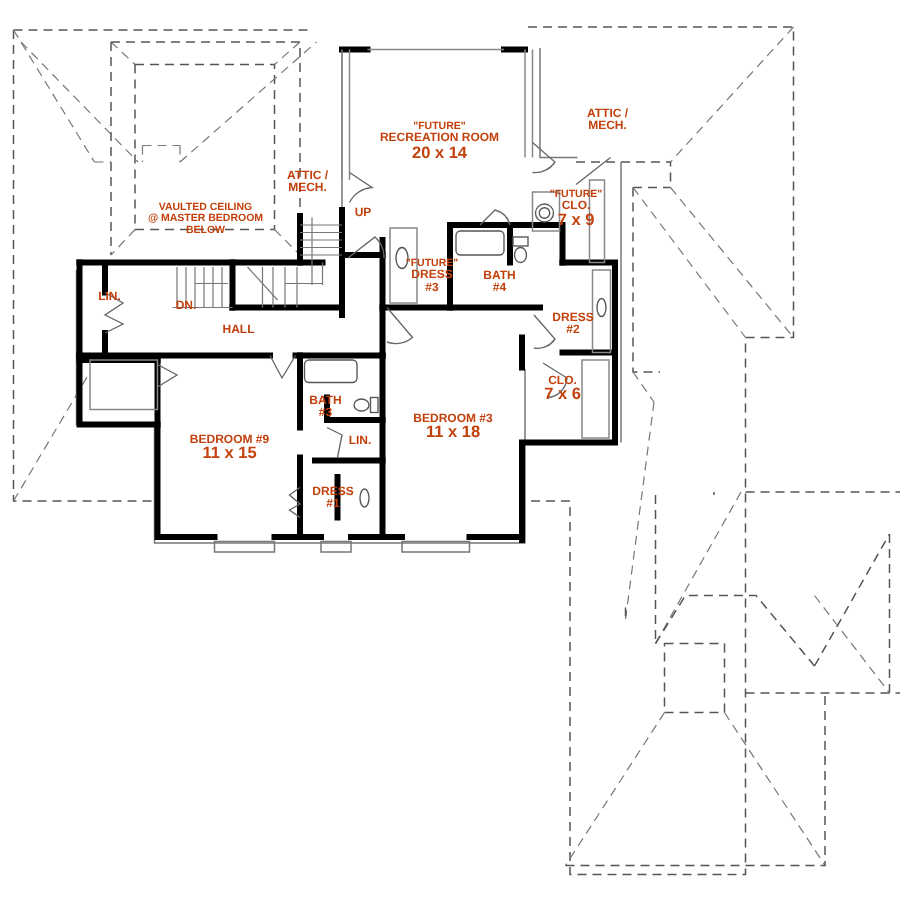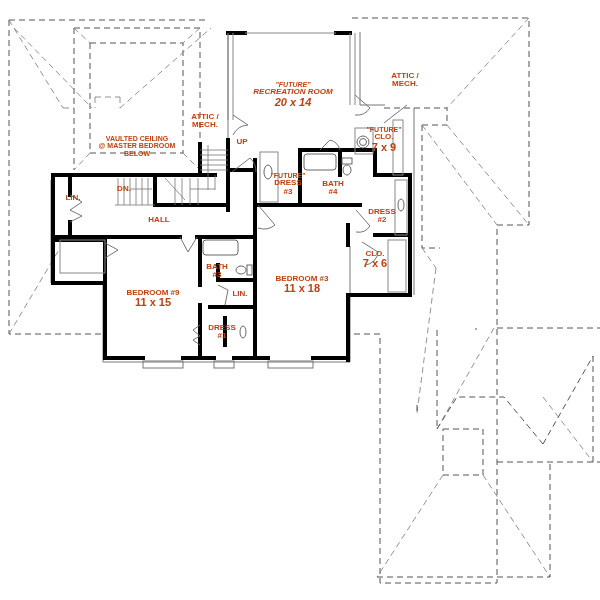--- a/index.html
+++ b/index.html
@@ -182,21 +182,21 @@
     <ellipse class="fixture" cx="401" cy="205" rx="3" ry="6"></ellipse>
     <ellipse class="fixture" cx="243" cy="332" rx="3" ry="6"></ellipse>
     <rect class="futwall" x="260" y="152" width="18" height="50"></rect>
     <rect class="futwall" x="393" y="120" width="10" height="55"></rect>
     <rect class="futwall" x="395" y="180" width="12" height="55"></rect>
     <rect class="futwall" x="388" y="240" width="18" height="52"></rect>
     <rect class="futwall" x="60" y="240" width="45" height="33"></rect>
   </g>
 </svg>
 
-<div class="lbl" style="left:293px; top:81px;font-style:italic;">
+<div class="lbl" style="left:293px; top:81px;">
   <span class="small">"FUTURE"</span>
   <span class="name">RECREATION ROOM</span>
   <span class="dim">20 x 14</span>
 </div>
 
 <div class="lbl" style="left:405px; top:72px;">
   <span class="name">ATTIC /</span>
   <span class="name">MECH.</span>
 </div>
 
@@ -208,21 +208,21 @@
 <div class="lbl" style="left:137px; top:135px;">
   <span class="small">VAULTED CEILING</span>
   <span class="small">@ MASTER BEDROOM</span>
   <span class="small">BELOW</span>
 </div>
 
 <div class="lbl" style="left:200px; top:138px;margin-left:42px;">
   <span class="name">UP</span>
 </div>
 
-<div class="lbl" style="left:124px; top:185px;text-align:center;">
+<div class="lbl" style="left:124px; top:200px;text-align:center;">
   <span class="name">DN.</span>
 </div>
 
 <div class="lbl" style="left:384px; top:126px;">
   <span class="small">"FUTURE"</span>
   <span class="name">CLO.</span>
   <span class="dim">7 x 9</span>
 </div>
 
 <div class="lbl" style="left:288px; top:172px;">

